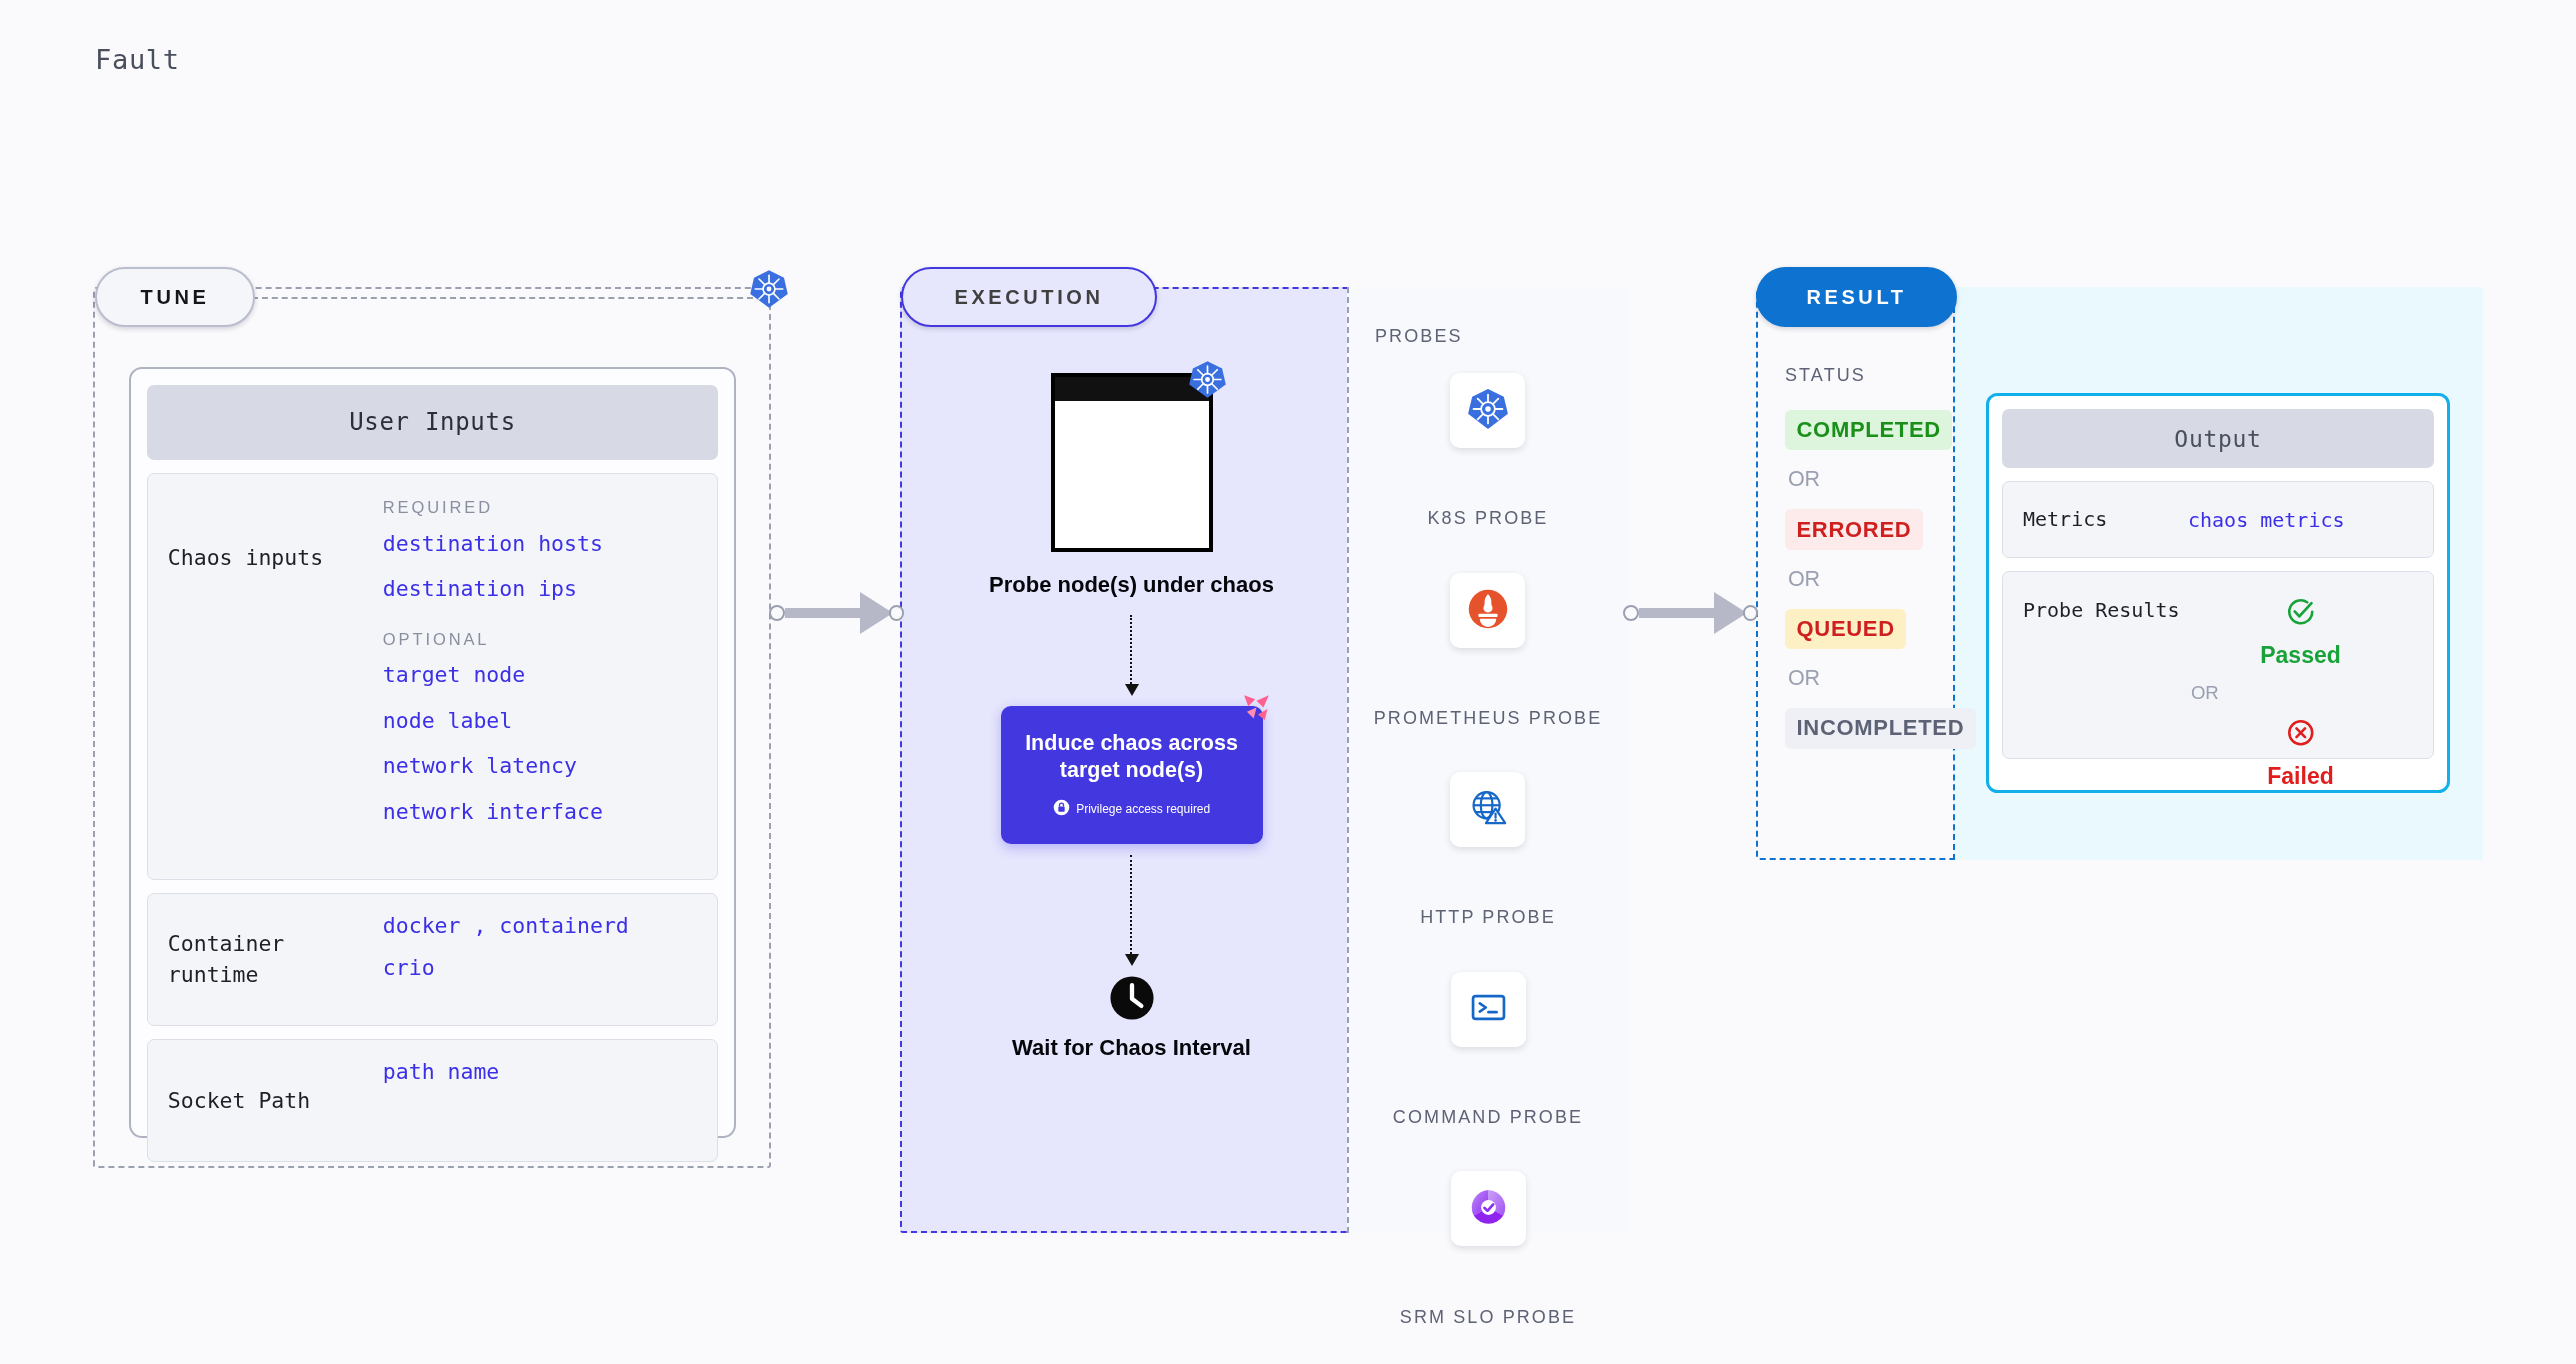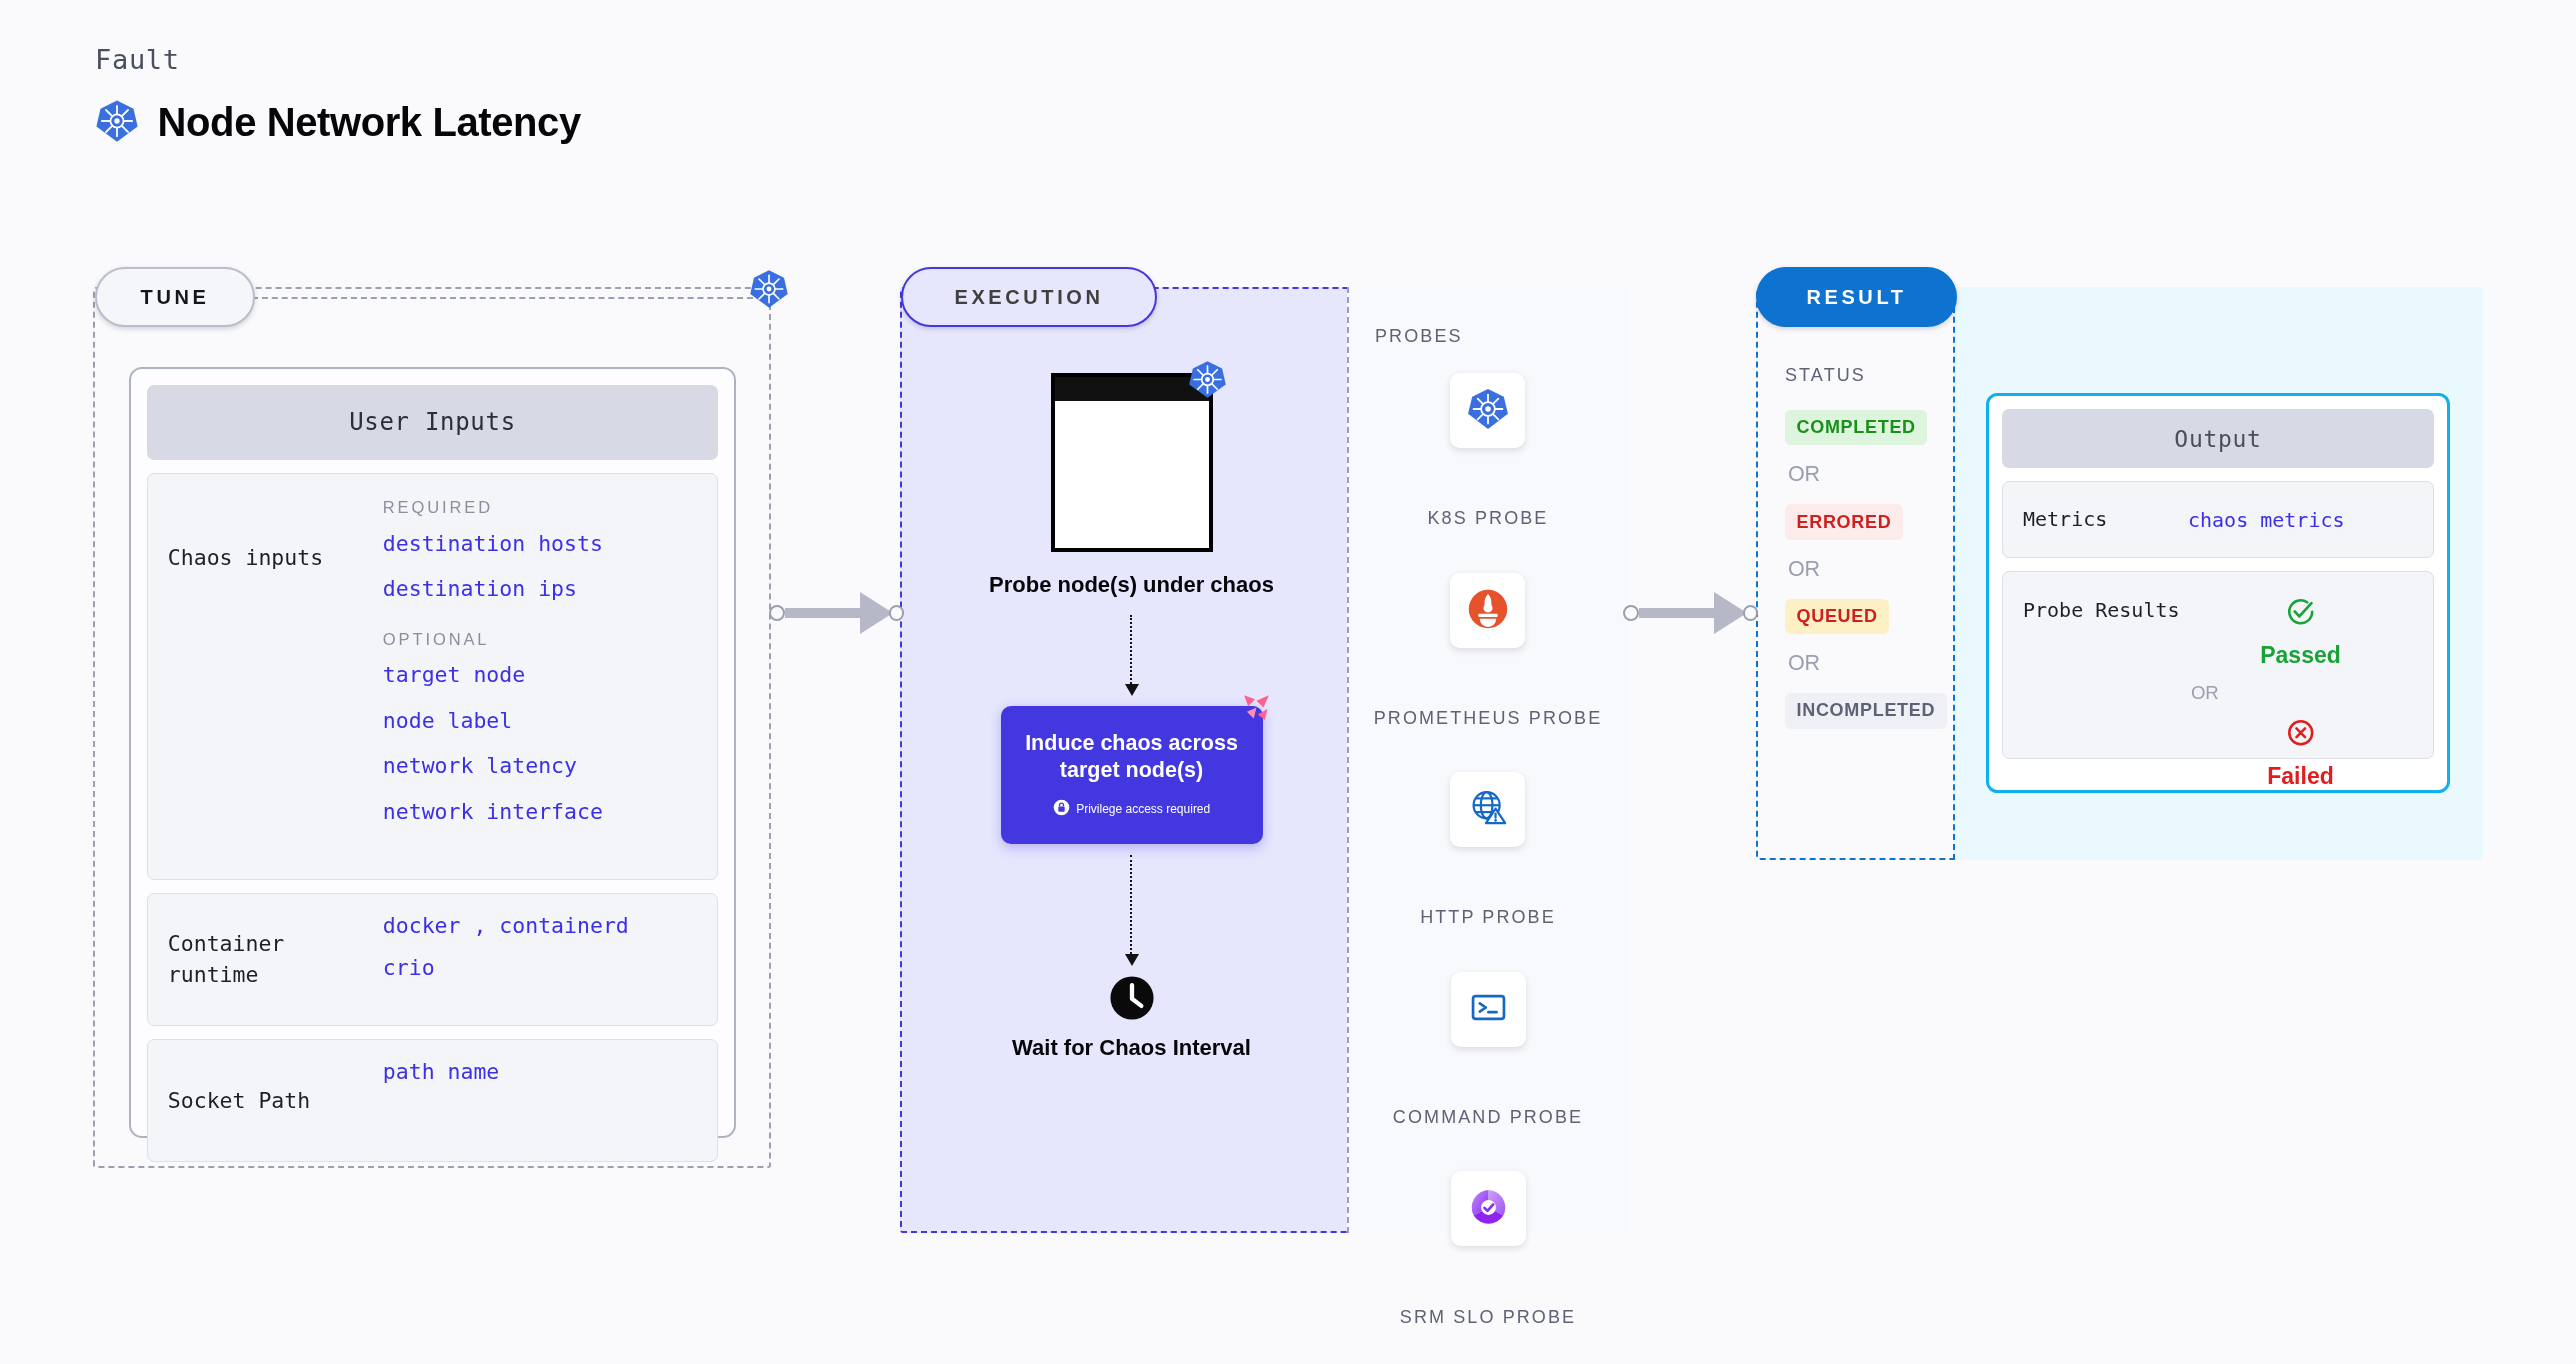--- a/index.html
+++ b/index.html
@@ -184,21 +184,21 @@
 
   
   #status-col { position: absolute; left: 1785px; top: 365px; width: 172px; z-index: 4; }
   #status-title {
     font-family: "Liberation Sans", sans-serif;
     font-size: 18px; letter-spacing: 2.1px; color: #5d6275; margin-bottom: 24px;
   }
   .status-pill {
     display: inline-block; padding: 7.2px 11.5px; border-radius: 5.7px;
     font-family: "Liberation Sans", sans-serif;
-    font-weight: 700; font-size: 18px; letter-spacing: 0.7px;
+    font-weight: 700; font-size: 22px; letter-spacing: 0.7px;
   }
   .or-text {
     font-family: "Liberation Sans", sans-serif;
     font-size: 21.5px; color: #9aa0b0; margin: 17px 0 17px 2.9px;
   }
 
   #output-card {
     position: absolute; left: 1986px; top: 393px; width: 464px; height: 400px;
     background: #ffffff; border: 3.6px solid #12b0ea; border-radius: 11.5px;
     z-index: 5; padding: 13px;
@@ -241,40 +241,20 @@
     position: absolute; left: 252px; top: 297px; width: 501px;
     border-top: 2.9px dashed #9aa0b0; z-index: 5;
   }
   #tune-k8s { position: absolute; left: 749px; top: 269px; z-index: 6; }
 </style>
 </head>
 <body>
 
 <div id="header">
   <div id="fault-label">Fault</div>
-  <div id="title-row">
-    <span>
-      <svg width="44" height="44" viewBox="0 0 64 64">
-        <polygon points="32,2 56,14 62,40 32,62 2,40 8,14" fill="#3a6fe0"></polygon>
-        <g fill="none" stroke="#fff" stroke-width="2.6" stroke-linecap="round">
-          <circle cx="32" cy="32" r="9.5"></circle>
-          <circle cx="32" cy="32" r="2.6" fill="#fff"></circle>
-          <line x1="32" y1="10" x2="32" y2="22"></line>
-          <line x1="32" y1="42" x2="32" y2="54"></line>
-          <line x1="10" y1="32" x2="22" y2="32"></line>
-          <line x1="42" y1="32" x2="54" y2="32"></line>
-          <line x1="16" y1="16" x2="25" y2="25"></line>
-          <line x1="39" y1="39" x2="48" y2="48"></line>
-          <line x1="48" y1="16" x2="39" y2="25"></line>
-          <line x1="25" y1="39" x2="16" y2="48"></line>
-        </g>
-      </svg>
-    </span>
-    <span id="page-title">Node Network Latency</span>
-  </div>
 </div>
 
 <div id="tune-region" class="dashed-region"></div>
 <div id="execution-region" class="dashed-region"></div>
 <div id="probes-region"></div>
 <div id="result-region" class="dashed-region"></div>
 <div id="output-region"></div>
 
 <div id="tune-dash-line"></div>
 <div id="tune-k8s">

